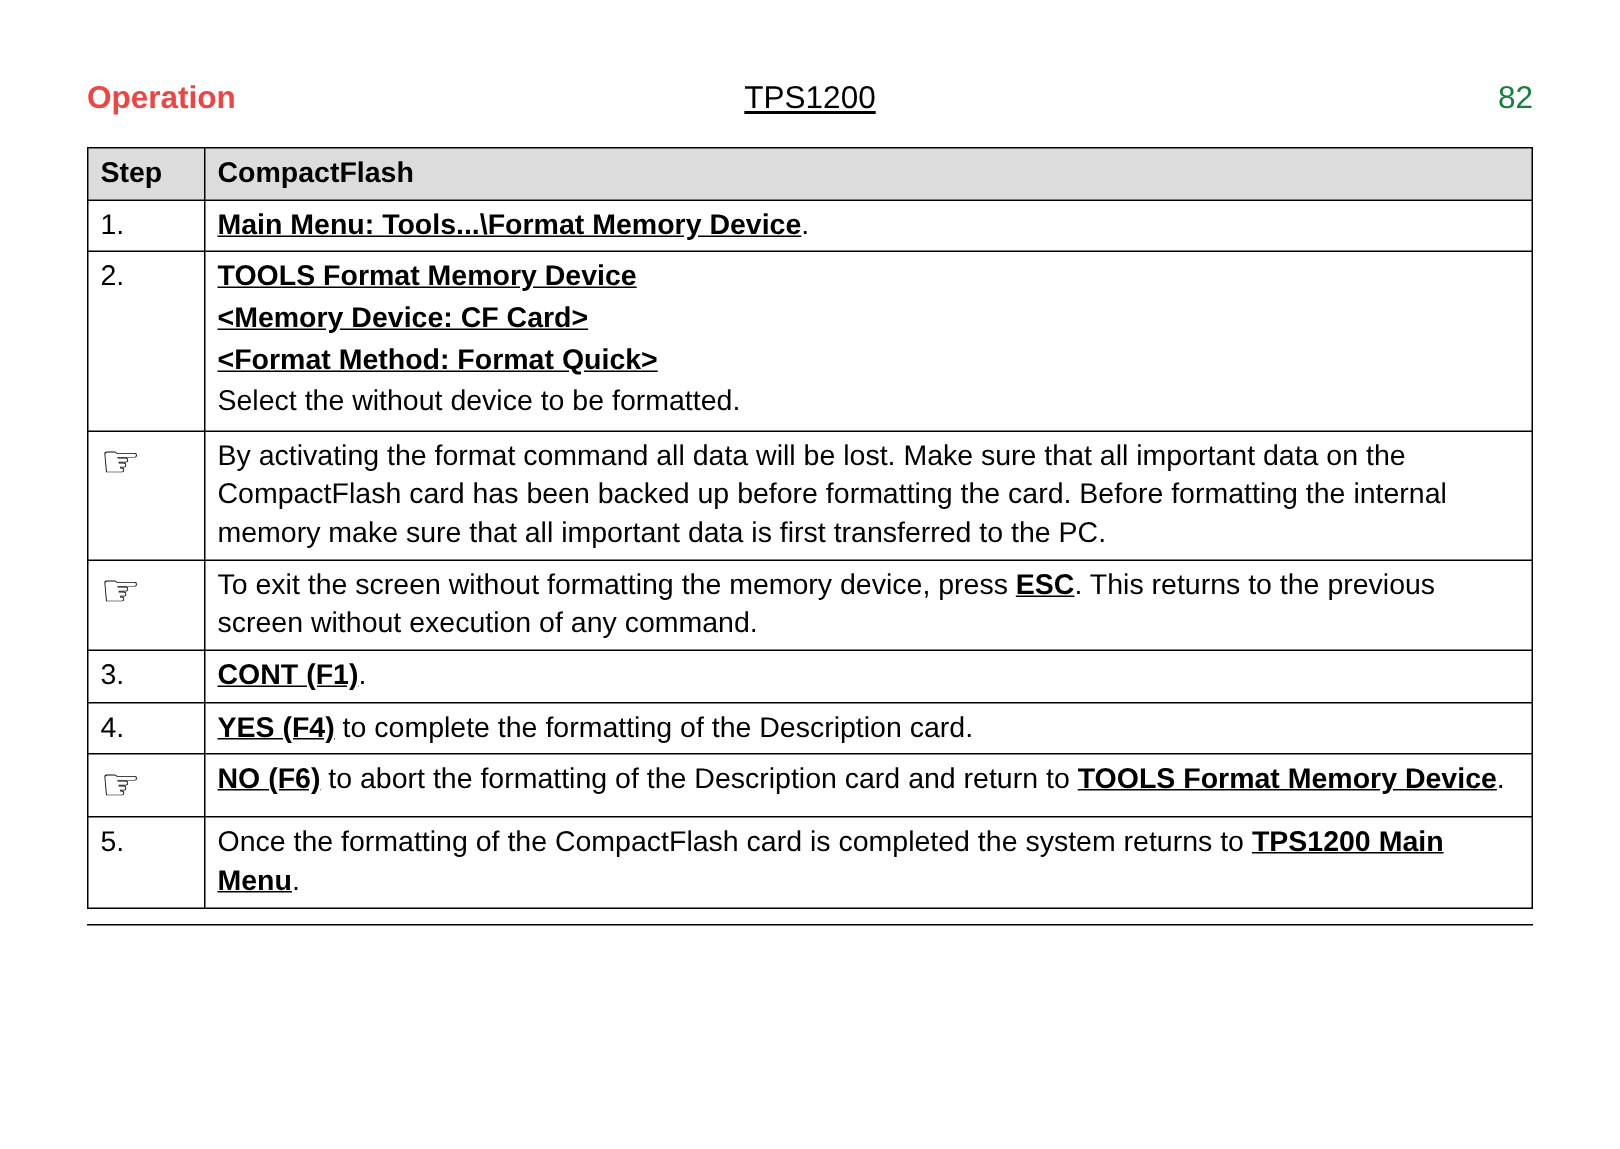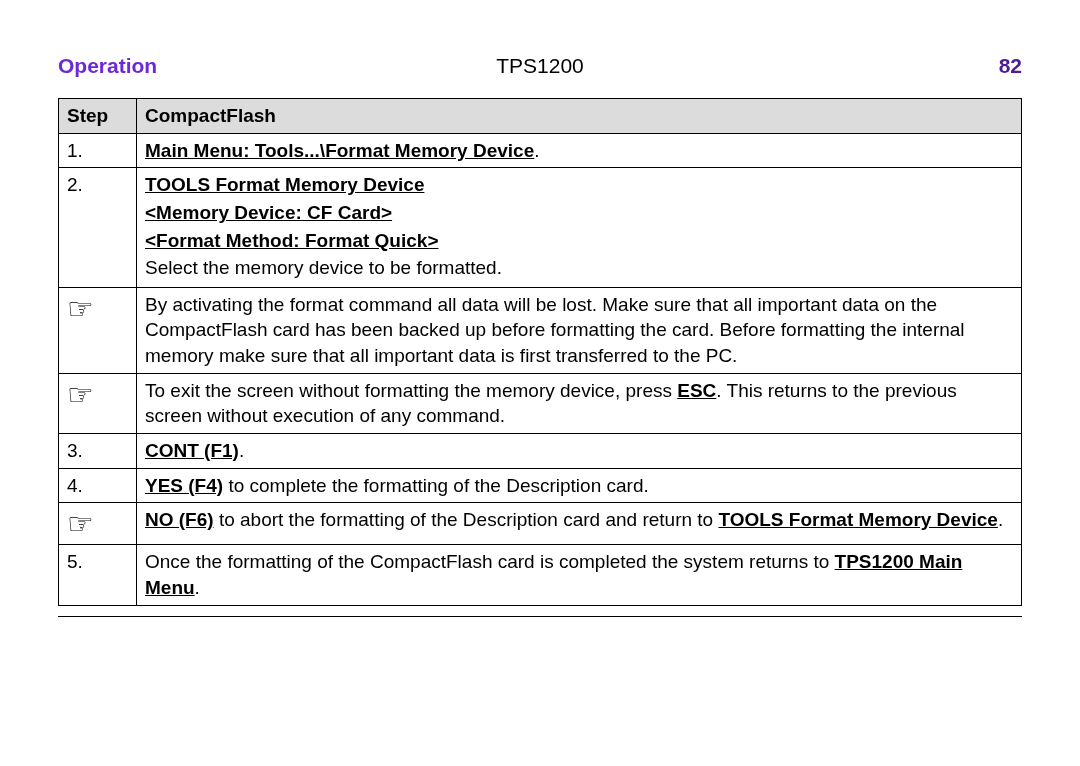--- a/index.html
+++ b/index.html
@@ -19,33 +19,34 @@
     position: relative;
   }
   .header-row {
     display: flex;
     justify-content: space-between;
     align-items: baseline;
     font-size: 21px;
     margin-bottom: 20px;
   }
   .header-left {
-    color: #6d28d9;
+    color: #ef4444;
     font-weight: 700;
   }
   .header-center {
     position: absolute;
     left: 50%;
     transform: translateX(-50%);
     color: #000;
     font-weight: 400;
+    text-decoration: underline;
   }
   .header-right {
-    color: #4c1d95;
-    font-weight: 700;
+    color: #15803d;
+    font-weight: 400;
   }
   table.steps {
     border-collapse: collapse;
     width: 100%;
     font-size: 19px;
     line-height: 1.35;
   }
   table.steps th, table.steps td {
     border: 1.5px solid #000;
     padding: 4px 8px 4px 8px;
@@ -103,21 +104,21 @@
         <td class="desc">
           <span class="b">Main Menu: Tools...\Format Memory Device</span><span>.</span>
         </td>
       </tr>
       <tr>
         <td class="stepnum">2.</td>
         <td class="desc">
           <p class="b">TOOLS Format Memory Device</p>
           <p class="b">&lt;Memory Device: CF Card&gt;</p>
           <p class="b">&lt;Format Method: Format Quick&gt;</p>
-          <p>Select the memory device to be formatted.</p>
+          <p>Select the without device to be formatted.</p>
         </td>
       </tr>
       <tr>
         <td class="stepicon">☞</td>
         <td class="desc">
           <span>By activating the format command all data will be lost. Make sure that all important data on the CompactFlash card has been backed up before formatting the card. Before formatting the internal memory make sure that all important data is first transferred to the PC.</span>
         </td>
       </tr>
       <tr>
         <td class="stepicon">☞</td>

